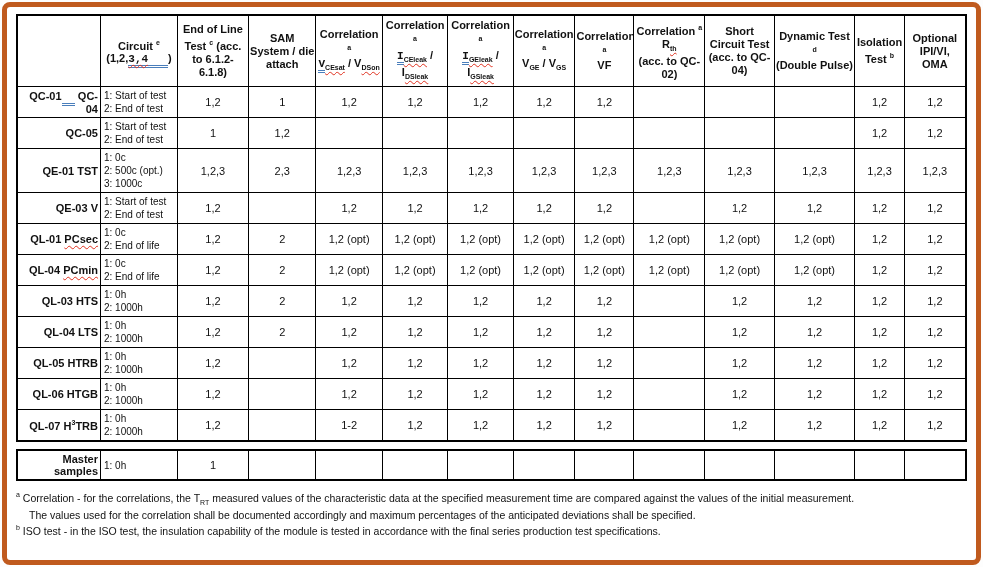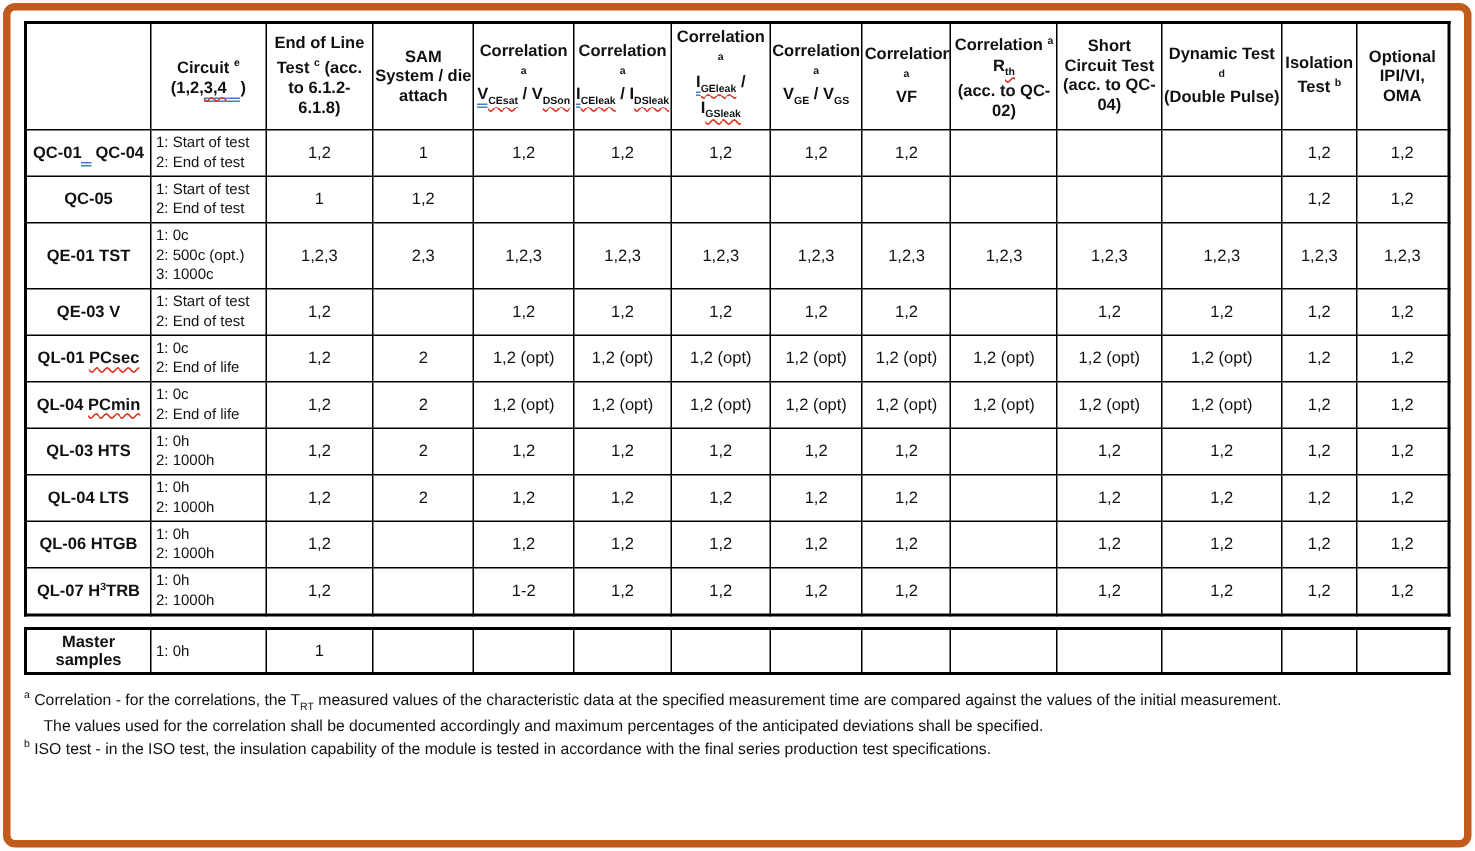--- a/index.html
+++ b/index.html
@@ -2,28 +2,28 @@
 <html><head>
 <meta charset="utf-8">
 <style>
   html,body{margin:0;padding:0;background:#fdfdfd;}
   body{width:983px;height:567px;overflow:hidden;font-family:"Liberation Sans",sans-serif;color:#111;}
   .frame{box-sizing:border-box;width:979px;height:563px;margin:2px;border:5px solid #c05a1e;border-radius:8px;background:#fff;padding:7px 9px 4px 9px;}
   table{border-collapse:collapse;table-layout:fixed;width:100%;}
   table.matrix{border:2px solid #000;}
   th,td{border:1px solid #000;vertical-align:middle;overflow:hidden;}
   thead th{font-weight:bold;font-size:11px;line-height:13px;height:66px;padding:2px 1px;text-align:center;}
-  td.rowlabel{font-weight:bold;font-size:11px;text-align:center;padding:2px;}
+  td.rowlabel{font-weight:bold;font-size:11px;text-align:right;padding:2px;}
   td.readouts{font-size:10px;line-height:13px;text-align:left;padding:2px 3px;white-space:pre-line;}
   td.val{font-size:11px;text-align:center;padding:2px 1px;}
   .sup{vertical-align:super;font-size:7px;font-weight:bold;}
   .sub{vertical-align:sub;font-size:7px;}
   .sqr{text-decoration:underline wavy #e0301e;text-decoration-thickness:1px;text-underline-offset:2px;}
   .sub.sqr{text-underline-offset:1px;}
-  .blw{border-bottom:3px double #4a7ebb;}
+  .blw{border-bottom:3px double #4a7ebb;font-family:Liberation Mono, monospace;}
   .gap{height:7px;}
   .footnotes{margin-top:8px;font-size:10.5px;line-height:12.5px;}
   .fn{padding-left:13px;text-indent:-13px;white-space:pre-line;}
   .fnsup{vertical-align:super;font-size:7px;}
 </style>
 </head>
 <body>
 
 <div class="frame">
 
@@ -194,20 +194,37 @@
           <td class="val">1,2</td>
           <td class="val">1,2</td>
           <td class="val">1,2</td>
           <td class="val"></td>
           <td class="val">1,2</td>
           <td class="val">1,2</td>
           <td class="val">1,2</td>
           <td class="val">1,2</td>
         </tr>
         <tr>
+          <td class="rowlabel"><span>QL-05 HTRB</span></td>
+          <td class="readouts">1: 0h
+2: 1000h</td>
+          <td class="val">1,2</td>
+          <td class="val"></td>
+          <td class="val">1,2</td>
+          <td class="val">1,2</td>
+          <td class="val">1,2</td>
+          <td class="val">1,2</td>
+          <td class="val">1,2</td>
+          <td class="val"></td>
+          <td class="val">1,2</td>
+          <td class="val">1,2</td>
+          <td class="val">1,2</td>
+          <td class="val">1,2</td>
+        </tr>
+        <tr>
           <td class="rowlabel"><span>QL-06 HTGB</span></td>
           <td class="readouts">1: 0h
 2: 1000h</td>
           <td class="val">1,2</td>
           <td class="val"></td>
           <td class="val">1,2</td>
           <td class="val">1,2</td>
           <td class="val">1,2</td>
           <td class="val">1,2</td>
           <td class="val">1,2</td>

